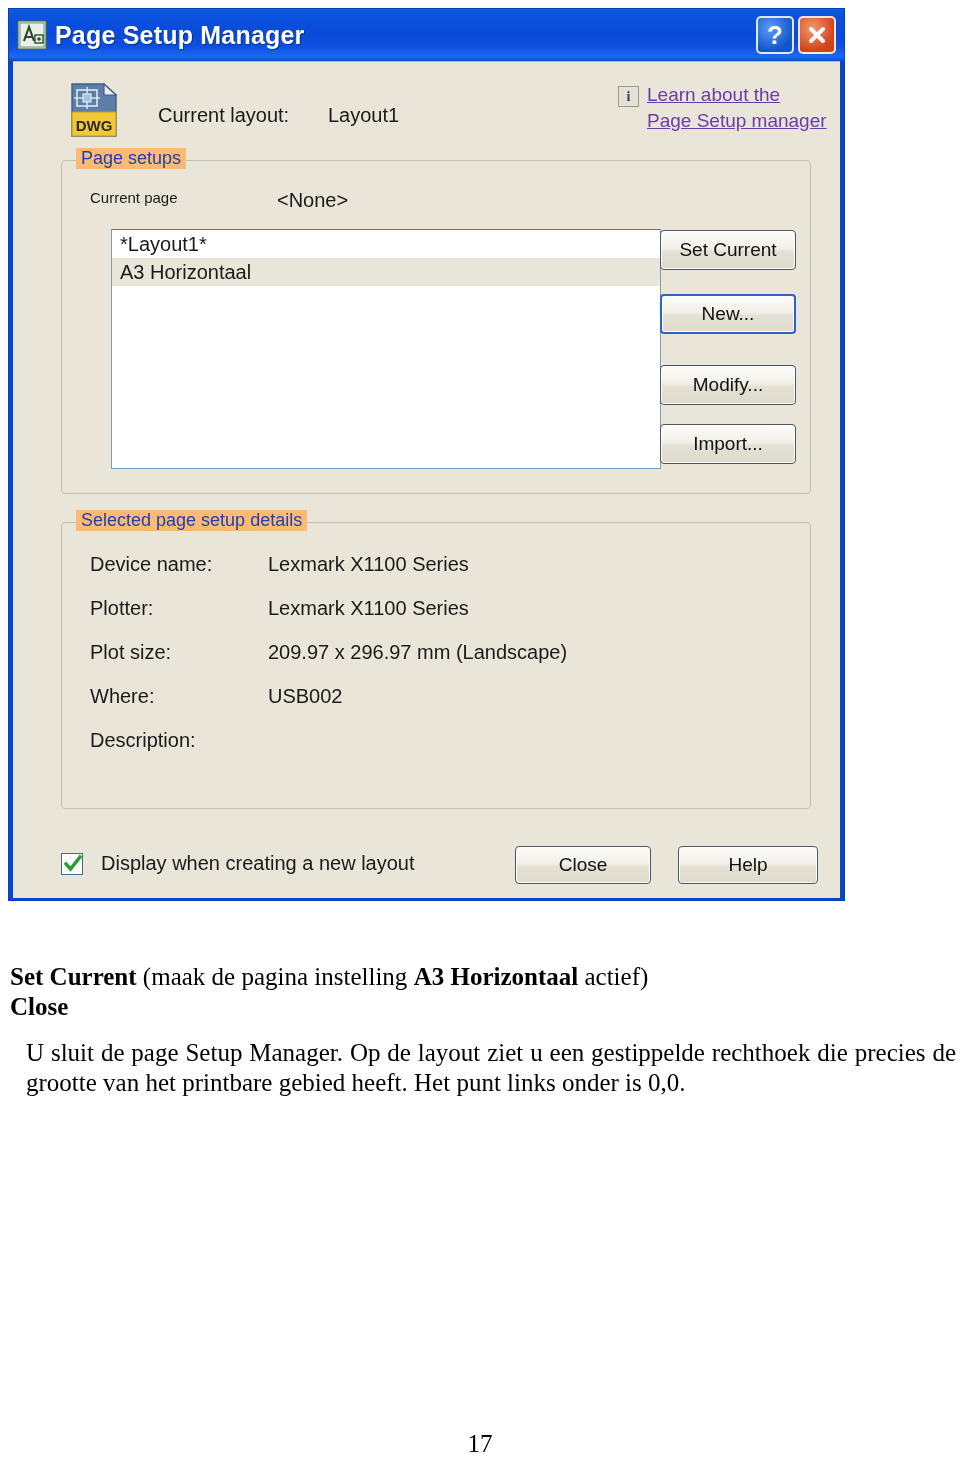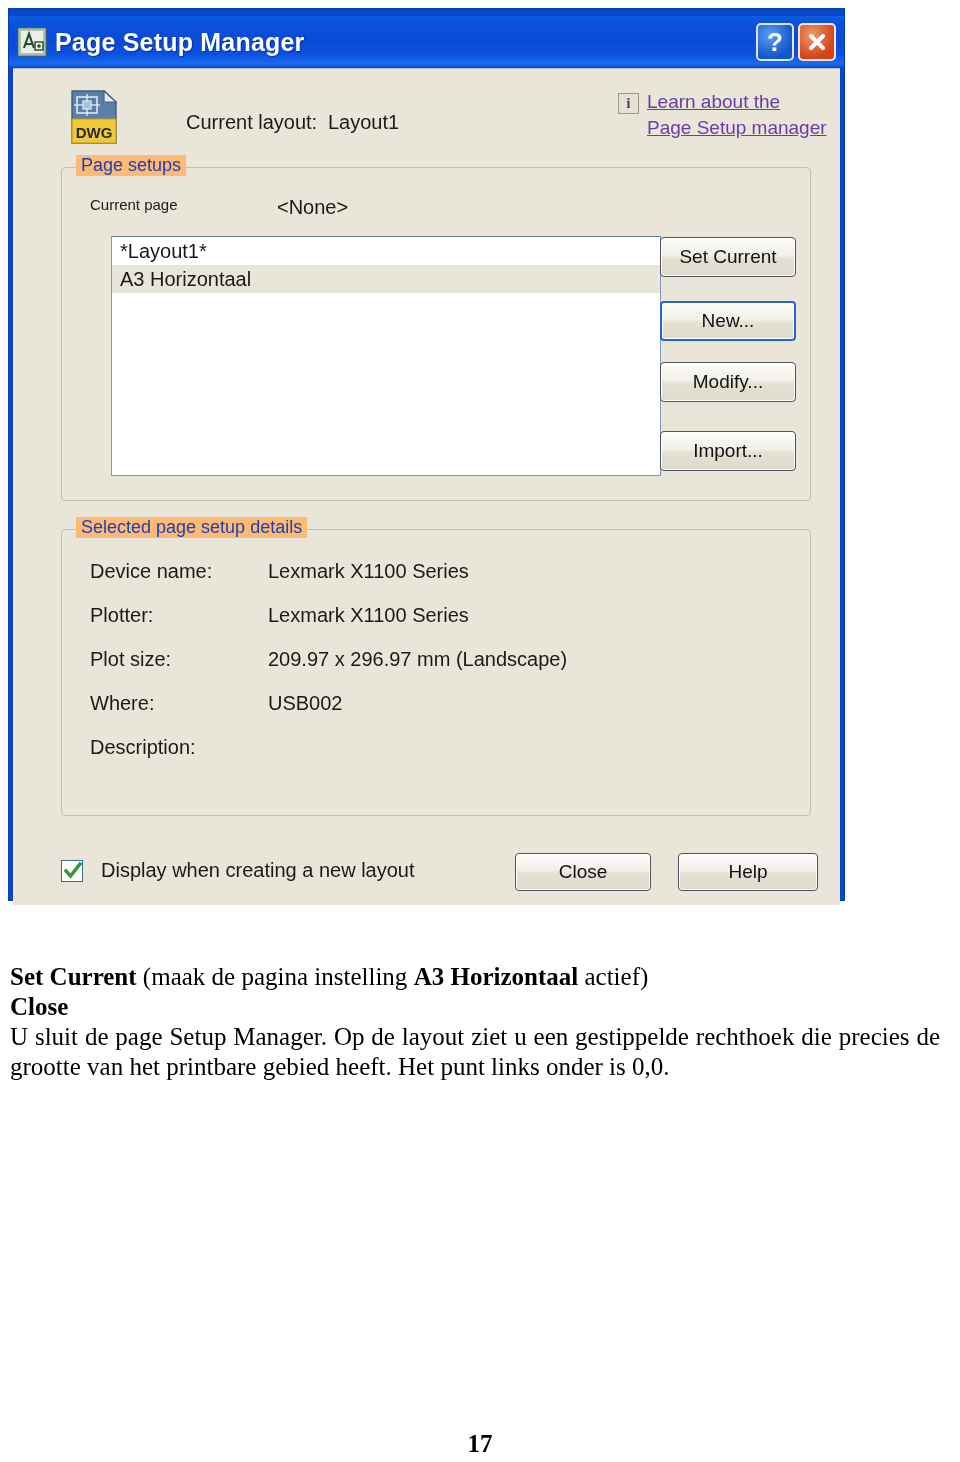--- a/index.html
+++ b/index.html
@@ -19,21 +19,21 @@
   
   .dialog {
     position: absolute;
     left: 8px;
     top: 8px;
     width: 837px;
     height: 893px;
     background: #0a46c8;
     border: 1px solid #0a3fb0;
     box-sizing: border-box;
-    padding: 7px 4px 4px 4px;
+    padding: 0 4px 4px 4px;
     background-image: linear-gradient(to right, #0a46c8, #0a46c8);
   }
 
   .titlebar {
     height: 52px;
     position: relative;
     background: linear-gradient(to bottom,
         #0b5fe0 0%, #0a55dc 8%, #0b50dd 20%,
         #0a4ad8 48%, #0d4fe0 72%, #1a6bf0 92%, #0a49cf 100%);
     display: flex;
@@ -106,21 +106,20 @@
     top: 20px;
     width: 52px;
     height: 56px;
   }
   .current-layout-label {
     position: absolute;
     left: 145px;
     top: 42px;
     font-size: 20px;
     color: #1a1a1a;
-    margin-left: 28px;
   }
   .current-layout-value {
     position: absolute;
     left: 315px;
     top: 42px;
     font-size: 20px;
     color: #1a1a1a;
   }
   .learn-block {
     position: absolute;
@@ -243,21 +242,21 @@
   }
 
   .side-btn {
     position: absolute;
     left: 598px;
     width: 136px;
     height: 40px;
   }
   #btn-set-current { top: 69px; }
   #btn-new        { top: 133px; }
-  #btn-modify     { top: 194px; }
+  #btn-modify     { top: 204px; }
   #btn-import     { top: 263px; }
 
   
   .detail-row {
     position: absolute;
     left: 28px;
     font-size: 20px;
     color: #1a1a1a;
     white-space: nowrap;
   }
@@ -305,34 +304,33 @@
     top: 962px;
     width: 940px;
     font-family: "Liberation Serif", serif;
     font-size: 25px;
     color: #000000;
     line-height: 30px;
   }
   .doc-text b { font-weight: bold; }
   .doc-line { margin: 0; }
   .doc-para {
-    margin: 0;
+    margin: 16px;
     text-align: justify;
     width: 930px;
   }
   .page-number {
     position: absolute;
     left: 0;
     top: 1430px;
     width: 960px;
     text-align: center;
     font-family: "Liberation Serif", serif;
     font-size: 25px;
     color: #000000;
-    font-weight: bold;
   }
 </style>
 </head>
 <body>
 
 <div class="dialog">
 
   <div class="titlebar">
     <span class="title-icon">
       <svg width="30" height="30" viewBox="0 0 30 30">

